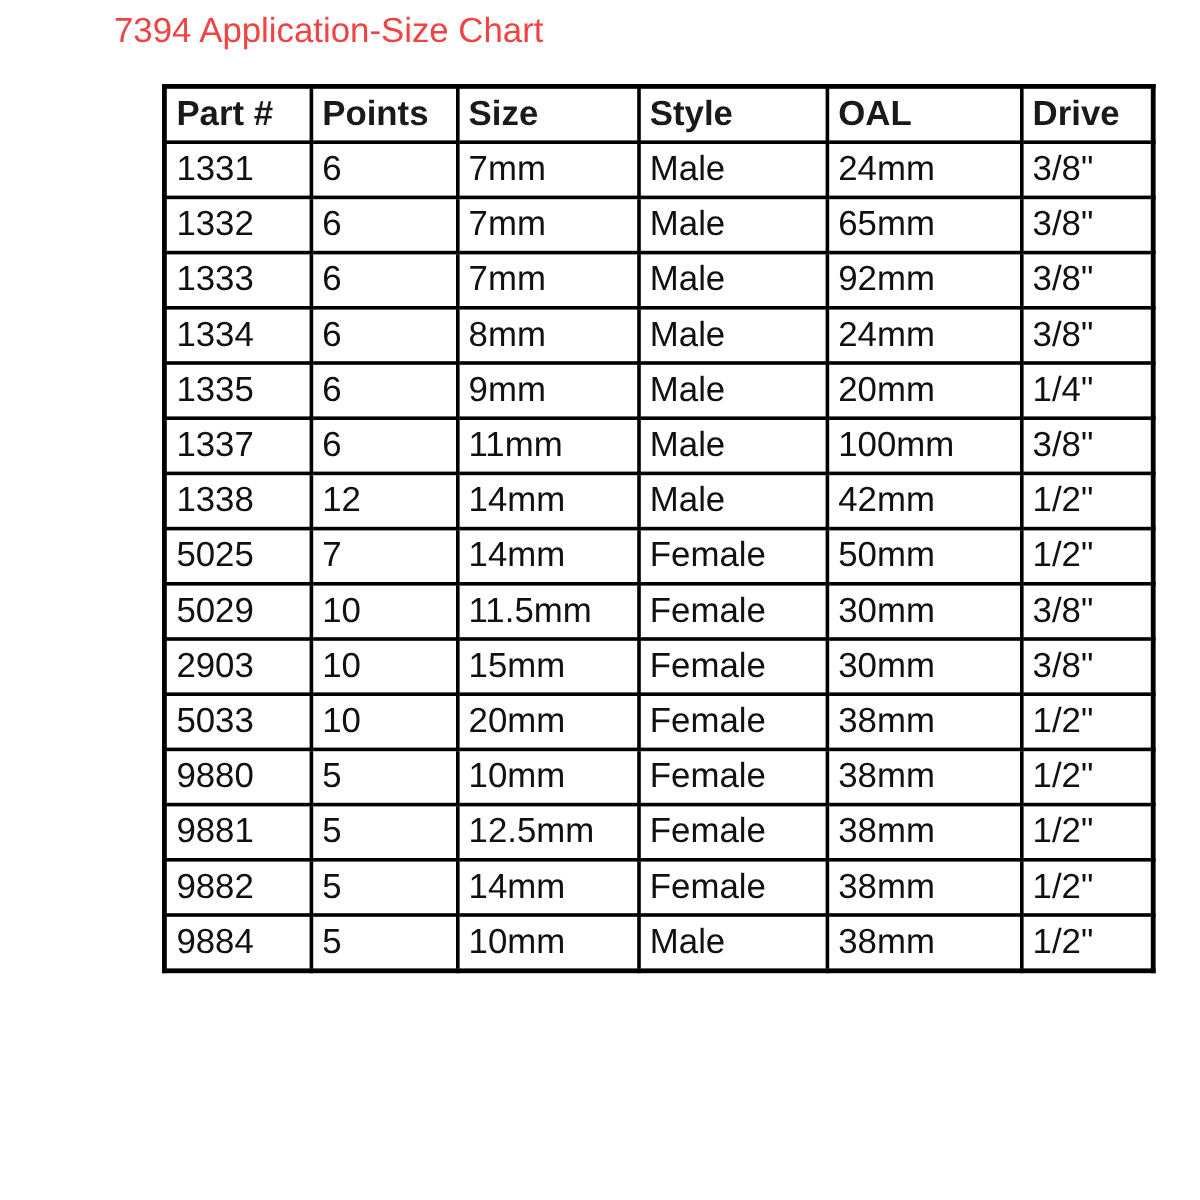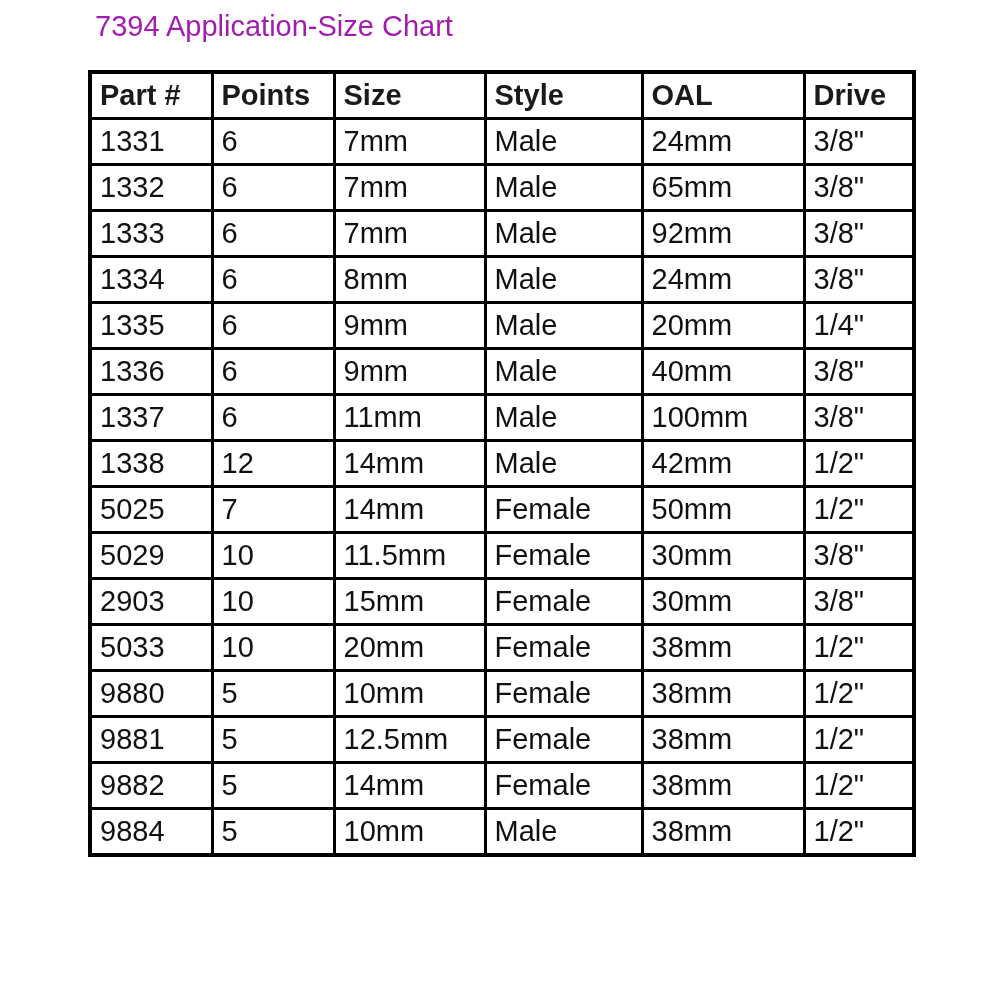--- a/index.html
+++ b/index.html
@@ -17,29 +17,30 @@
     width: 1000px;
     height: 1000px;
     padding: 6px 0 0 88px;
     background: #ffffff;
   }
   .title {
     margin: 0 0 24px 7px;
     font-size: 29px;
     font-weight: 400;
     line-height: 40px;
-    color: #a21caf;
+    color: #ef4444;
     letter-spacing: 0px;
   }
   table.size-chart {
     border-collapse: collapse;
     table-layout: fixed;
     width: 824px;
     background: #ffffff;
     border: 4px solid #000000;
+    margin-left: 47px;
   }
   table.size-chart col.c1 { width: 122px; }
   table.size-chart col.c2 { width: 122px; }
   table.size-chart col.c3 { width: 151px; }
   table.size-chart col.c4 { width: 157px; }
   table.size-chart col.c5 { width: 162px; }
   table.size-chart col.c6 { width: 110px; }
   table.size-chart th,
   table.size-chart td {
     border: 3px solid #000000;
@@ -118,28 +119,20 @@
         </tr>
         <tr>
           <td>1335</td>
           <td>6</td>
           <td>9mm</td>
           <td>Male</td>
           <td>20mm</td>
           <td>1/4"</td>
         </tr>
         <tr>
-          <td>1336</td>
-          <td>6</td>
-          <td>9mm</td>
-          <td>Male</td>
-          <td>40mm</td>
-          <td>3/8"</td>
-        </tr>
-        <tr>
           <td>1337</td>
           <td>6</td>
           <td>11mm</td>
           <td>Male</td>
           <td>100mm</td>
           <td>3/8"</td>
         </tr>
         <tr>
           <td>1338</td>
           <td>12</td>

